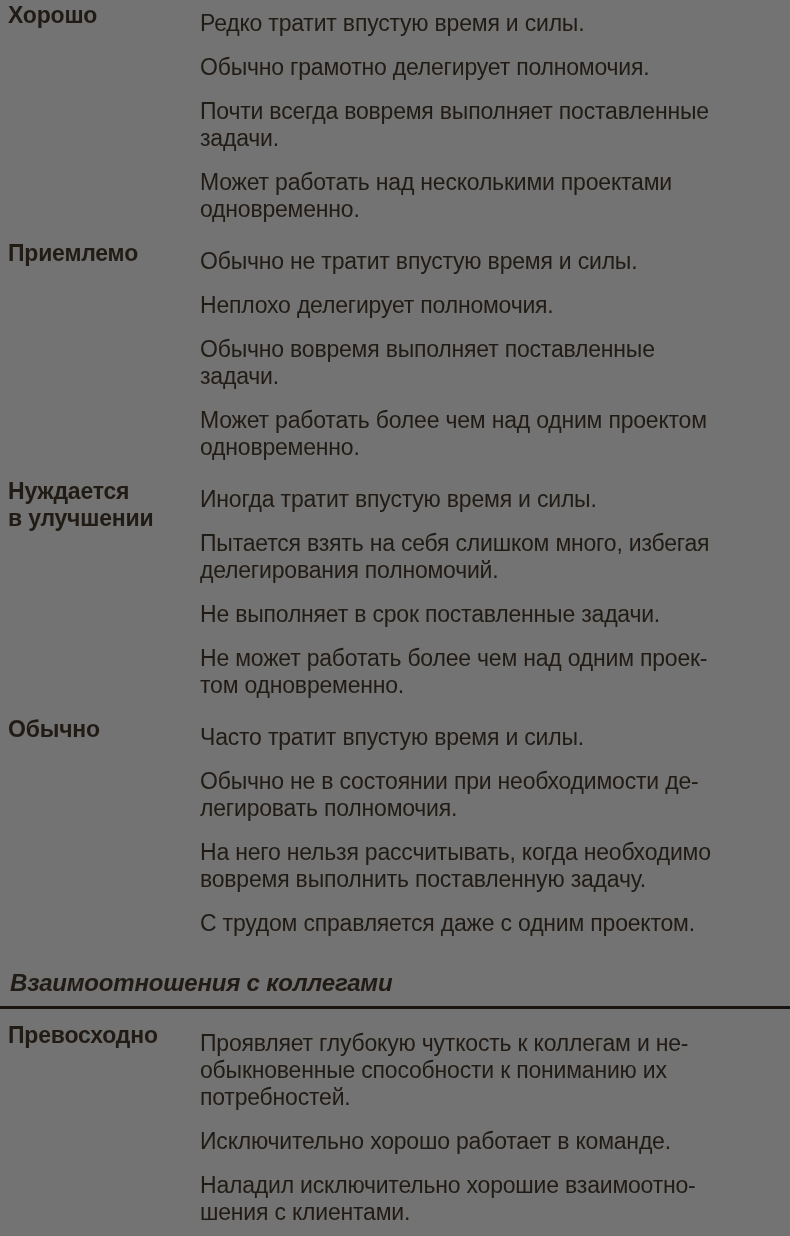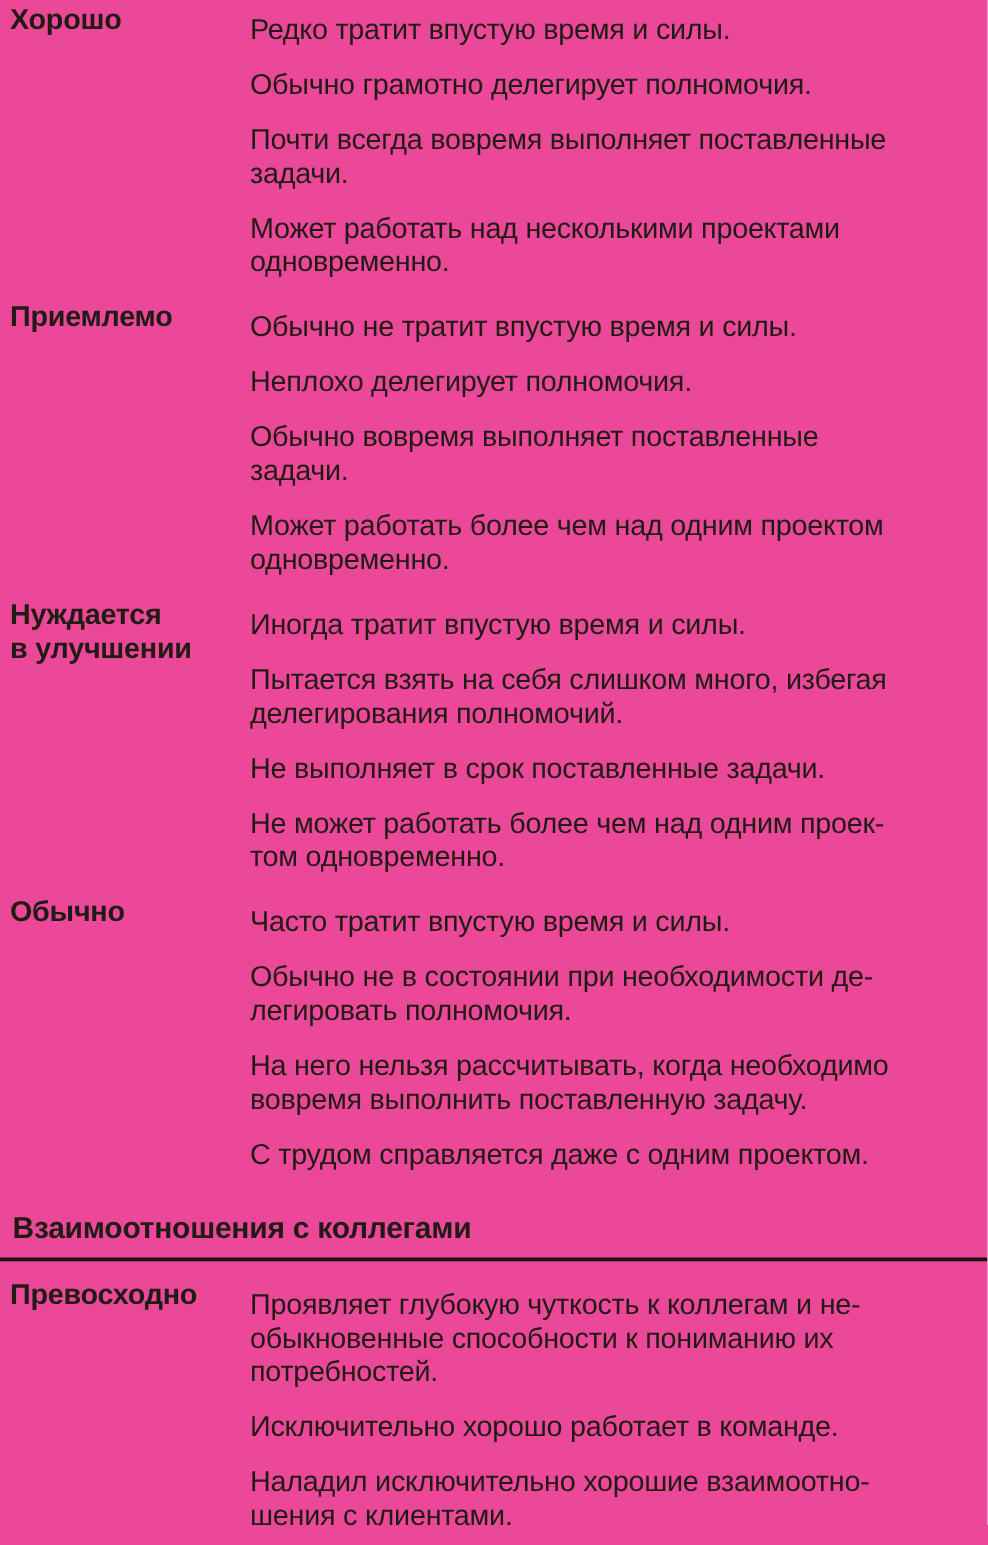--- a/index.html
+++ b/index.html
@@ -1,21 +1,21 @@
 <!DOCTYPE html>
 <html lang="ru"><head>
 <meta charset="utf-8">
 <style>
   html, body { margin: 0; padding: 0; background: #e8e8e8; }
   .page {
     position: relative;
     width: 790px;
     height: 1236px;
     margin: 0 auto;
-    background: #ec4899;
+    background: #737373;
     color: #211b15;
     font-family: "Liberation Sans", "DejaVu Sans", sans-serif;
     letter-spacing: -0.2px;
     box-sizing: border-box;
     padding: 2px 10px 0 8px;
     overflow: hidden;
   }
   .rating-row {
     display: grid;
     grid-template-columns: 192px 1fr;
@@ -33,20 +33,21 @@
     font-size: 23px;
     line-height: 27px;
     white-space: pre-line;
   }
   .section-heading {
     font-weight: bold;
     font-size: 24px;
     line-height: 30px;
     margin: 14px 0 8px 2px;
     letter-spacing: -0.2px;
+    font-style: italic;
   }
   .section-rule {
     height: 3px;
     background: #1a1410;
     border: none;
     margin: 7px -10px 13px -8px;
   }
 </style>
 </head>
 <body>

